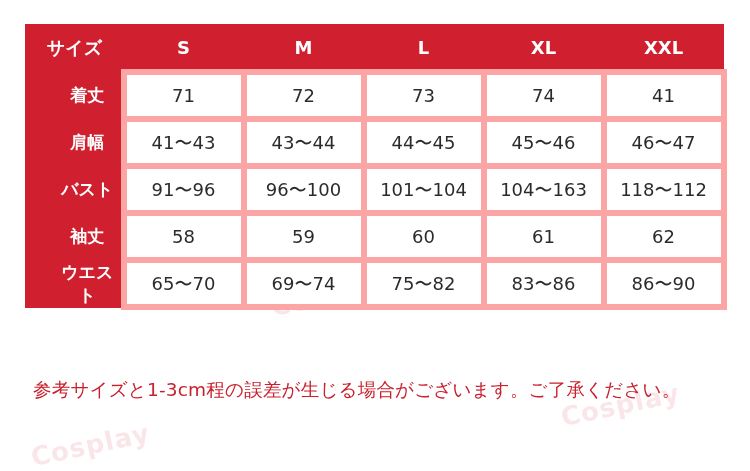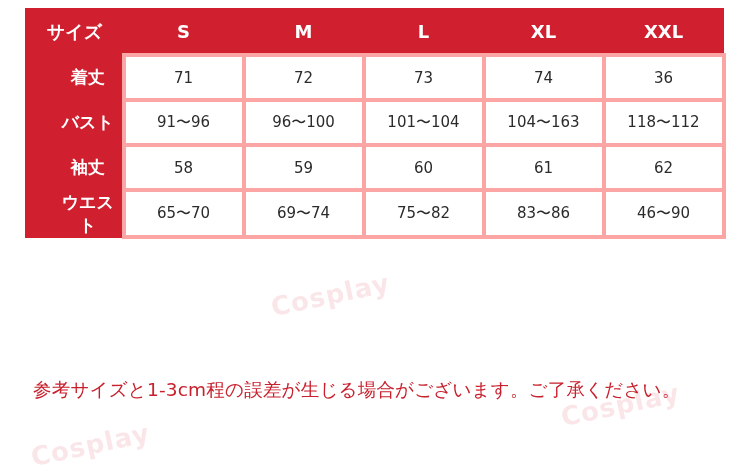--- a/index.html
+++ b/index.html
@@ -31,31 +31,31 @@
   }
   .wm1 { left: 252px; top: 62px; }
   .wm2 { left: 560px; top: 160px; }
   .wm3 { left: 270px; top: 280px; }
   .wm4 { left: 560px; top: 390px; }
   .wm5 { left: 30px; top: 430px; }
 
   .size-table {
     position: absolute;
     left: 25px;
-    top: 8px;
+    top: 24px;
     width: 700px;
     border-collapse: collapse;
     table-layout: fixed;
   }
   .size-table td, .size-table th {
-    border: 4px solid #fca5a5;
+    border: 6px solid #fca5a5;
     text-align: center;
     vertical-align: middle;
     height: 41px;
-    font-size: 15px;
+    font-size: 18px;
     color: #2b2b2b;
     font-weight: 400;
     padding: 0;
   }
   .size-table thead th {
     background: #d0202f;
     color: #ffffff;
     font-size: 18px;
     font-weight: 700;
     border: 1px solid #d0202f;
@@ -123,21 +123,29 @@
       <th>XXL</th>
     </tr>
   </thead>
   <tbody>
     <tr>
       <th class="rowhead">着丈</th>
       <td>71</td>
       <td>72</td>
       <td>73</td>
       <td>74</td>
-      <td>36</td>
+      <td>41</td>
+    </tr>
+    <tr>
+      <th class="rowhead">肩幅</th>
+      <td>41〜43</td>
+      <td>43〜44</td>
+      <td>44〜45</td>
+      <td>45〜46</td>
+      <td>46〜47</td>
     </tr>
     <tr>
       <th class="rowhead">バスト</th>
       <td>91〜96</td>
       <td>96〜100</td>
       <td>101〜104</td>
       <td>104〜163</td>
       <td>118〜112</td>
     </tr>
     <tr>
@@ -147,20 +155,20 @@
       <td>60</td>
       <td>61</td>
       <td>62</td>
     </tr>
     <tr>
       <th class="rowhead">ウエスト</th>
       <td>65〜70</td>
       <td>69〜74</td>
       <td>75〜82</td>
       <td>83〜86</td>
-      <td>46〜90</td>
+      <td>86〜90</td>
     </tr>
   </tbody>
 </table>
 
 <div class="note-wrap">
   <div class="note-line">参考サイズと1-3cm程の誤差が生じる場合がございます。ご了承ください。</div>
 </div>
 
 </body></html>

